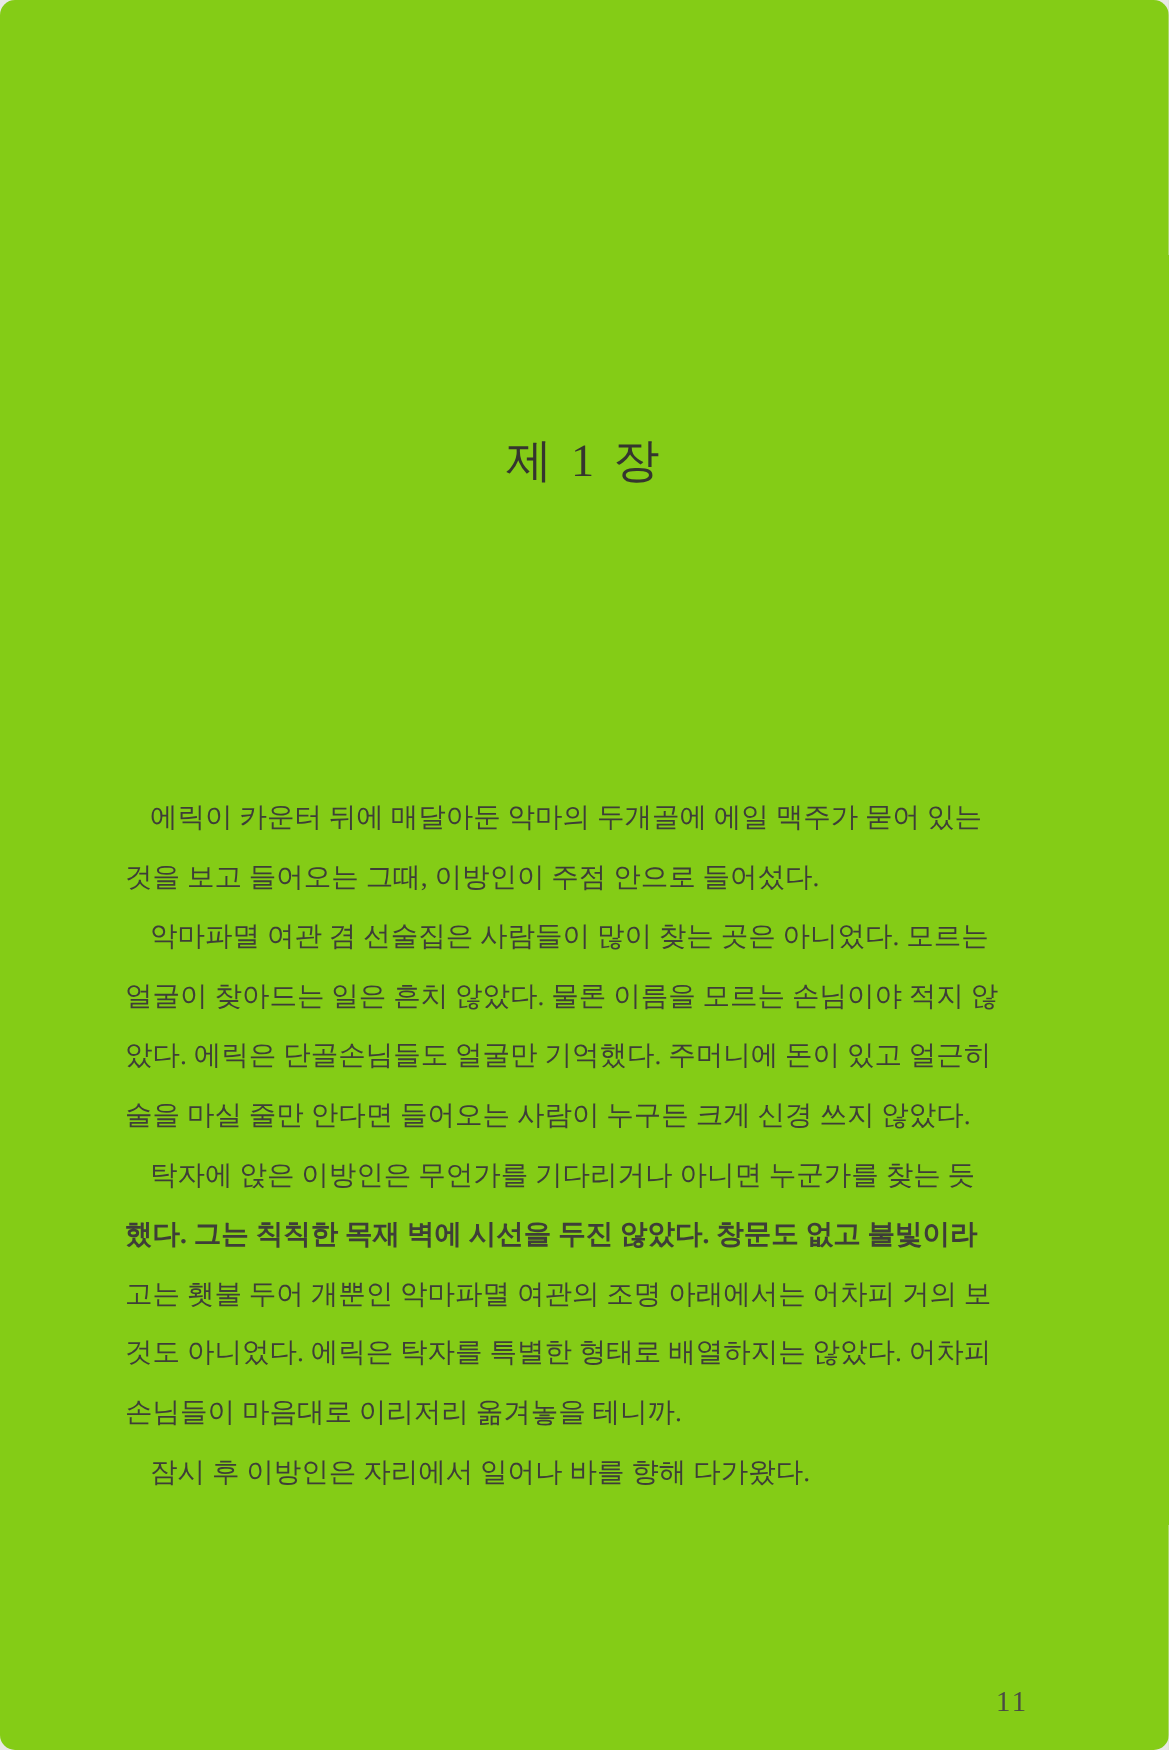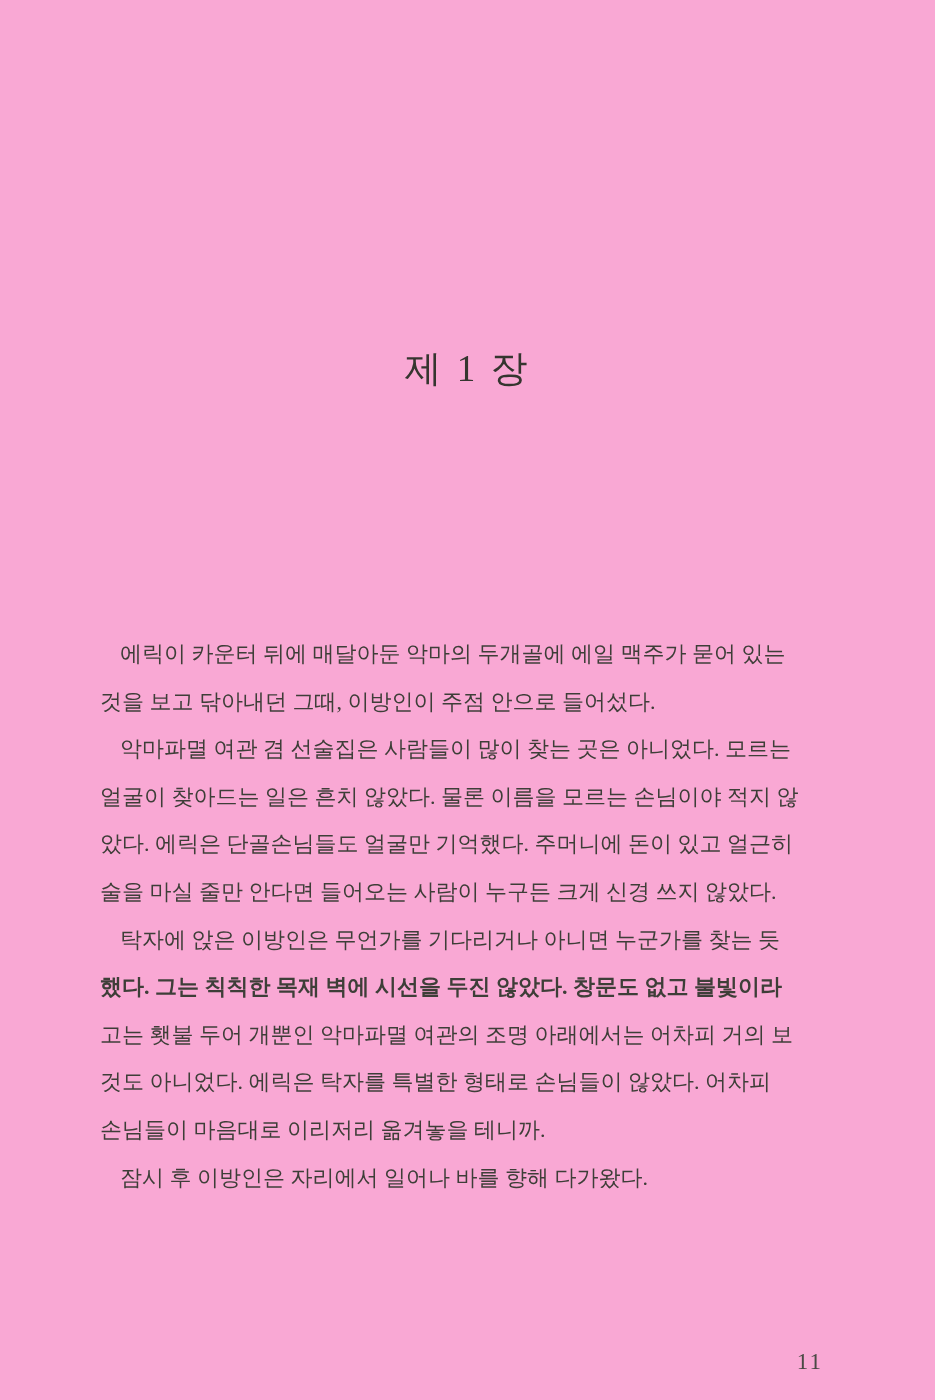--- a/index.html
+++ b/index.html
@@ -42,32 +42,32 @@
     top: 1301px;
     right: 112px;
     font-size: 23px;
     letter-spacing: 2px;
     color: #4a4a45;
   }
 </style>
 </head>
 <body>
 
-<div class="page" style="background: #f9a8d4; color: rgb(62, 62, 56);">
+<div class="page" style="background: #84cc16; color: rgb(62, 62, 56); border-radius: 12px;">
   <div class="chapter-title" style="color: rgb(53, 53, 47);">제 1 장</div>
 
   <div class="body-text">
       <div class="line indent" style="letter-spacing: 0px;">에릭이 카운터 뒤에 매달아둔 악마의 두개골에 에일 맥주가 묻어 있는</div>
-      <div class="line" style="letter-spacing: 0px;">것을 보고 닦아내던 그때, 이방인이 주점 안으로 들어섰다.</div>
+      <div class="line" style="letter-spacing: 0px;">것을 보고 들어오는 그때, 이방인이 주점 안으로 들어섰다.</div>
       <div class="line indent" style="letter-spacing: 0px;">악마파멸 여관 겸 선술집은 사람들이 많이 찾는 곳은 아니었다. 모르는</div>
       <div class="line" style="letter-spacing: 0px;">얼굴이 찾아드는 일은 흔치 않았다. 물론 이름을 모르는 손님이야 적지 않</div>
       <div class="line" style="letter-spacing: 0px;">았다. 에릭은 단골손님들도 얼굴만 기억했다. 주머니에 돈이 있고 얼근히</div>
       <div class="line" style="letter-spacing: 0px;">술을 마실 줄만 안다면 들어오는 사람이 누구든 크게 신경 쓰지 않았다.</div>
       <div class="line indent" style="letter-spacing: 0px;">탁자에 앉은 이방인은 무언가를 기다리거나 아니면 누군가를 찾는 듯</div>
       <div class="line" style="letter-spacing: 0px; font-weight: bold;">했다. 그는 칙칙한 목재 벽에 시선을 두진 않았다. 창문도 없고 불빛이라</div>
       <div class="line" style="letter-spacing: 0px;">고는 횃불 두어 개뿐인 악마파멸 여관의 조명 아래에서는 어차피 거의 보</div>
-      <div class="line" style="letter-spacing: 0px;">것도 아니었다. 에릭은 탁자를 특별한 형태로 손님들이 않았다. 어차피</div>
+      <div class="line" style="letter-spacing: 0px;">것도 아니었다. 에릭은 탁자를 특별한 형태로 배열하지는 않았다. 어차피</div>
       <div class="line" style="letter-spacing: 0px;">손님들이 마음대로 이리저리 옮겨놓을 테니까.</div>
       <div class="line indent" style="letter-spacing: 0px;">잠시 후 이방인은 자리에서 일어나 바를 향해 다가왔다.</div>
     </div>
 
   <div class="page-number" style="color: rgb(74, 74, 69); margin-top: 48px;">11</div>
 </div>
 
 </body></html>

